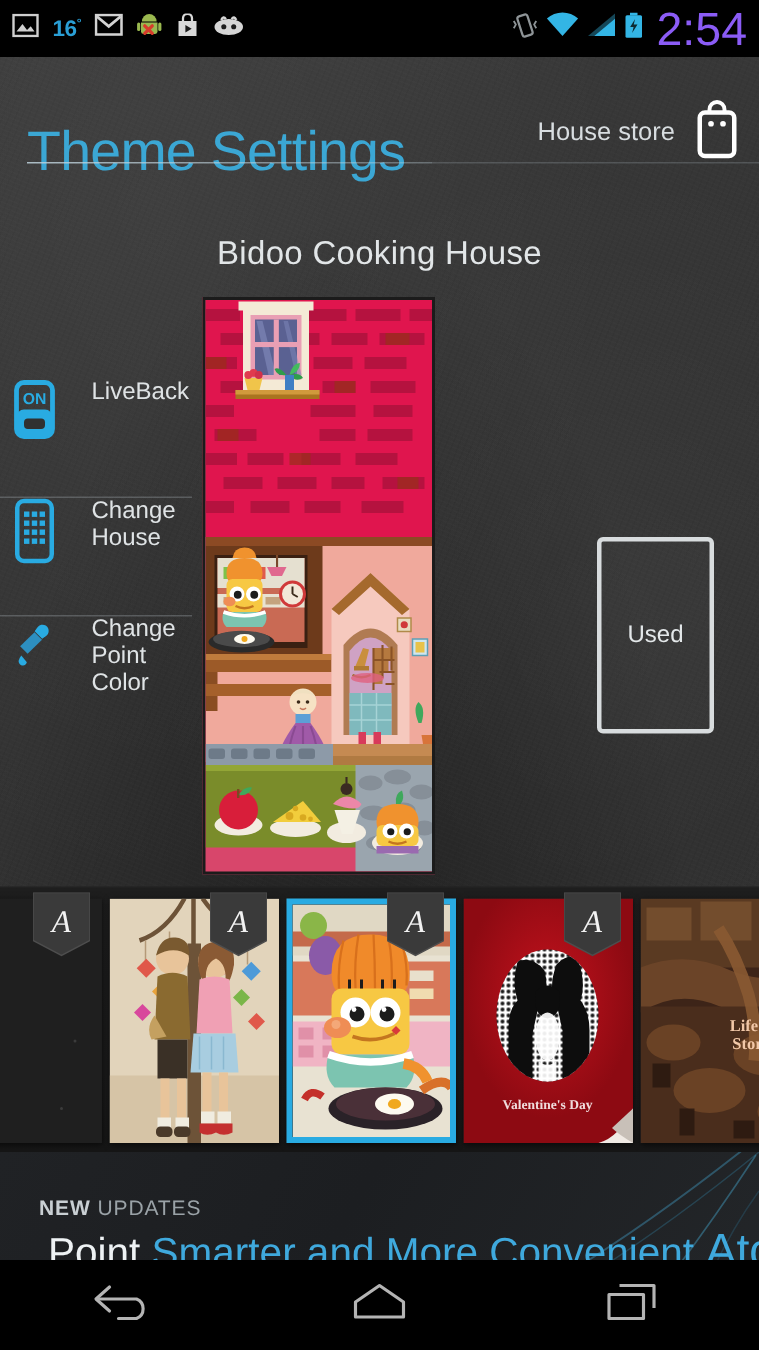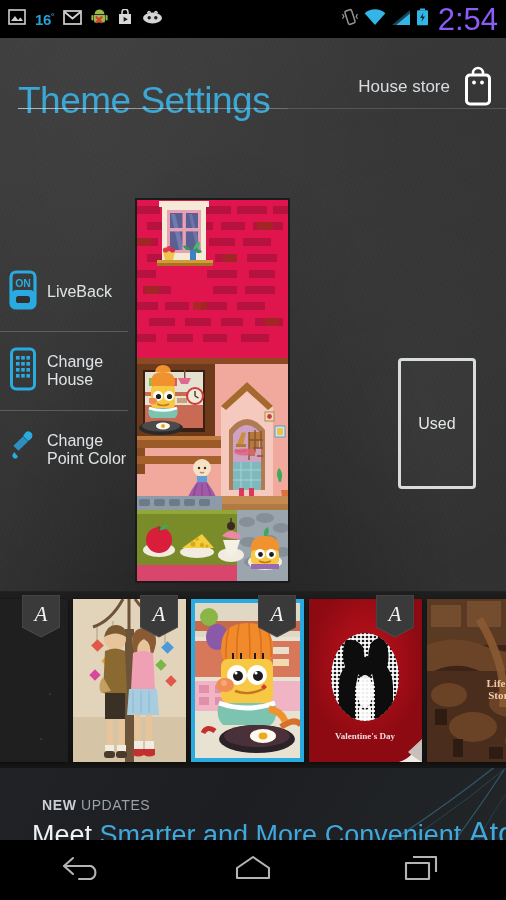--- a/index.html
+++ b/index.html
@@ -83,22 +83,22 @@
   
   .theme-name {
     position: absolute; top: 118px; left: 0; width: 506px;
     text-align: center; color: #e2e6e8;
     font-size: 22px; font-weight: 400; letter-spacing: .2px;
   }
 
   
   .menu { position: absolute; left: 0; top: 215px; width: 132px; }
   .menu-item {
-    position: relative; display: flex; align-items: center;
-    gap: 9px; height: 78px; padding-left: 8px; cursor: pointer;
+    position: relative; display: flex; align-items: flex-start;
+    gap: 23px; height: 78px; padding-left: 8px; cursor: pointer;
   }
   .menu-item .m-label {
     color: #dfe3e5; font-size: 16px; font-weight: 400; line-height: 1.12;
   }
   .menu-divider { height: 1px; background: rgba(160,170,175,.35); width: 128px; }
   .mi-icon { width: 30px; flex: 0 0 30px; display:block; }
 
   
   .preview {
     position: absolute; left: 135px; top: 160px;
@@ -143,21 +143,21 @@
   }
 
   
   .promo {
     position: absolute; left: 0; top: 730px;
     width: 506px; height: 110px;
     background: linear-gradient(120deg, #202225 0%, #1c1e21 45%, #232629 100%);
     overflow: hidden;
   }
   .promo-new {
-    position: absolute; left: 42px; top: 29px;
+    position: absolute; left: 26px; top: 29px;
     font-size: 14px; letter-spacing: .6px;
   }
   .promo-new .n1 { color: #c9cfd3; font-weight: 700; }
   .promo-new .n2 { color: #9aa2a7; font-weight: 400; }
   .promo-line {
     position: absolute; left: 32px; top: 48px;
     font-size: 27px; font-weight: 300; white-space: nowrap;
   }
   .promo-line .w-meet { color: #eef2f4; }
   .promo-line .w-mid  { color: #3fa9dd; }
@@ -267,20 +267,21 @@
           <svg width="32" height="42" viewBox="0 0 32 42">
             <path d="M11 12 v-3 a5 5 0 0 1 10 0 v3" fill="none" stroke="#ffffff" stroke-width="2.6"></path>
             <rect x="4.5" y="11" width="23" height="29" rx="3.5" fill="none" stroke="#ffffff" stroke-width="3"></rect>
             <circle cx="12" cy="18.5" r="1.9" fill="#ffffff"></circle>
             <circle cx="20" cy="18.5" r="1.9" fill="#ffffff"></circle>
           </svg>
         </span>
       </div>
     </div>
 
+    <div class="theme-name">Bidoo Cooking House</div>
 
     <div class="menu">
 
       <div class="menu-item">
         <span class="mi-icon">
           <svg width="30" height="40" viewBox="0 0 30 40">
             <rect x="3" y="2" width="24" height="36" rx="5" fill="none" stroke="#29abe2" stroke-width="3.2"></rect>
             <text x="15" y="16.5" font-family="Liberation Sans, sans-serif" font-size="10.5" font-weight="bold" fill="#29abe2" text-anchor="middle">ON</text>
             <rect x="3" y="20" width="24" height="18" rx="5" fill="#29abe2"></rect>
             <rect x="8" y="26" width="14" height="7" rx="2.6" fill="#303030"></rect>
@@ -776,21 +777,21 @@
         <path d="M60 110 Q140 70 240 -10" stroke="#3a7f9e" stroke-width="1.3" fill="none" opacity=".55"></path>
         <path d="M80 110 Q160 66 245 -4" stroke="#2f6a86" stroke-width="1" fill="none" opacity=".45"></path>
         <path d="M160 110 Q200 60 238 2" stroke="#3f93b5" stroke-width="1.1" fill="none" opacity=".5"></path>
         <path d="M196 110 Q214 62 240 26" stroke="#2a5e78" stroke-width="1" fill="none" opacity=".4"></path>
       </svg>
       <div class="promo-new">
         <span class="n1">NEW</span>
         <span class="n2">UPDATES</span>
       </div>
       <div class="promo-line">
-        <span class="w-meet">Meet</span>
+        <span class="w-meet">Point</span>
         <span class="w-mid">Smarter and More Convenient</span>
         <span class="w-atom">Atom</span>
       </div>
     </div>
   </div>
 
   <div class="navbar">
     <div class="nav-btn">
       <span>
         <svg width="46" height="30" viewBox="0 0 46 30">

